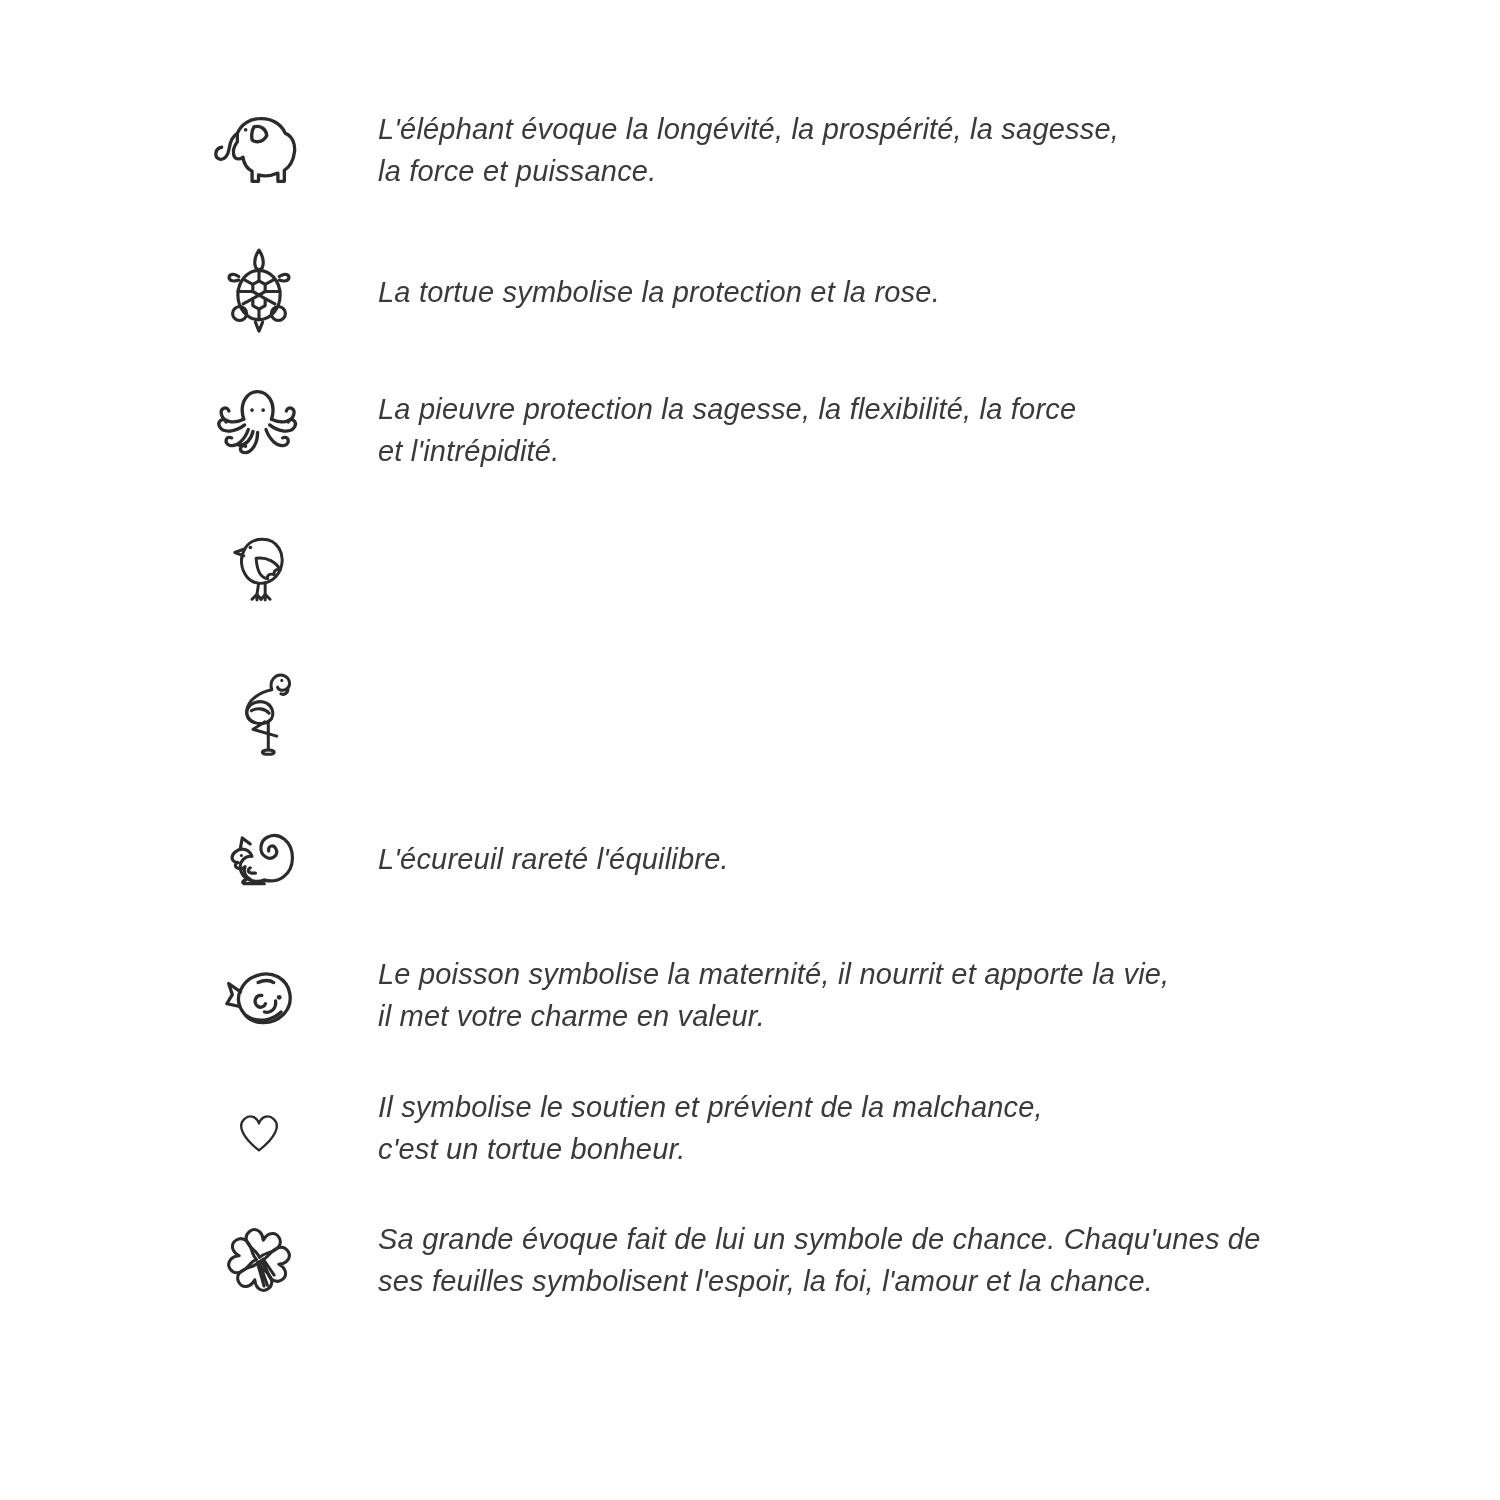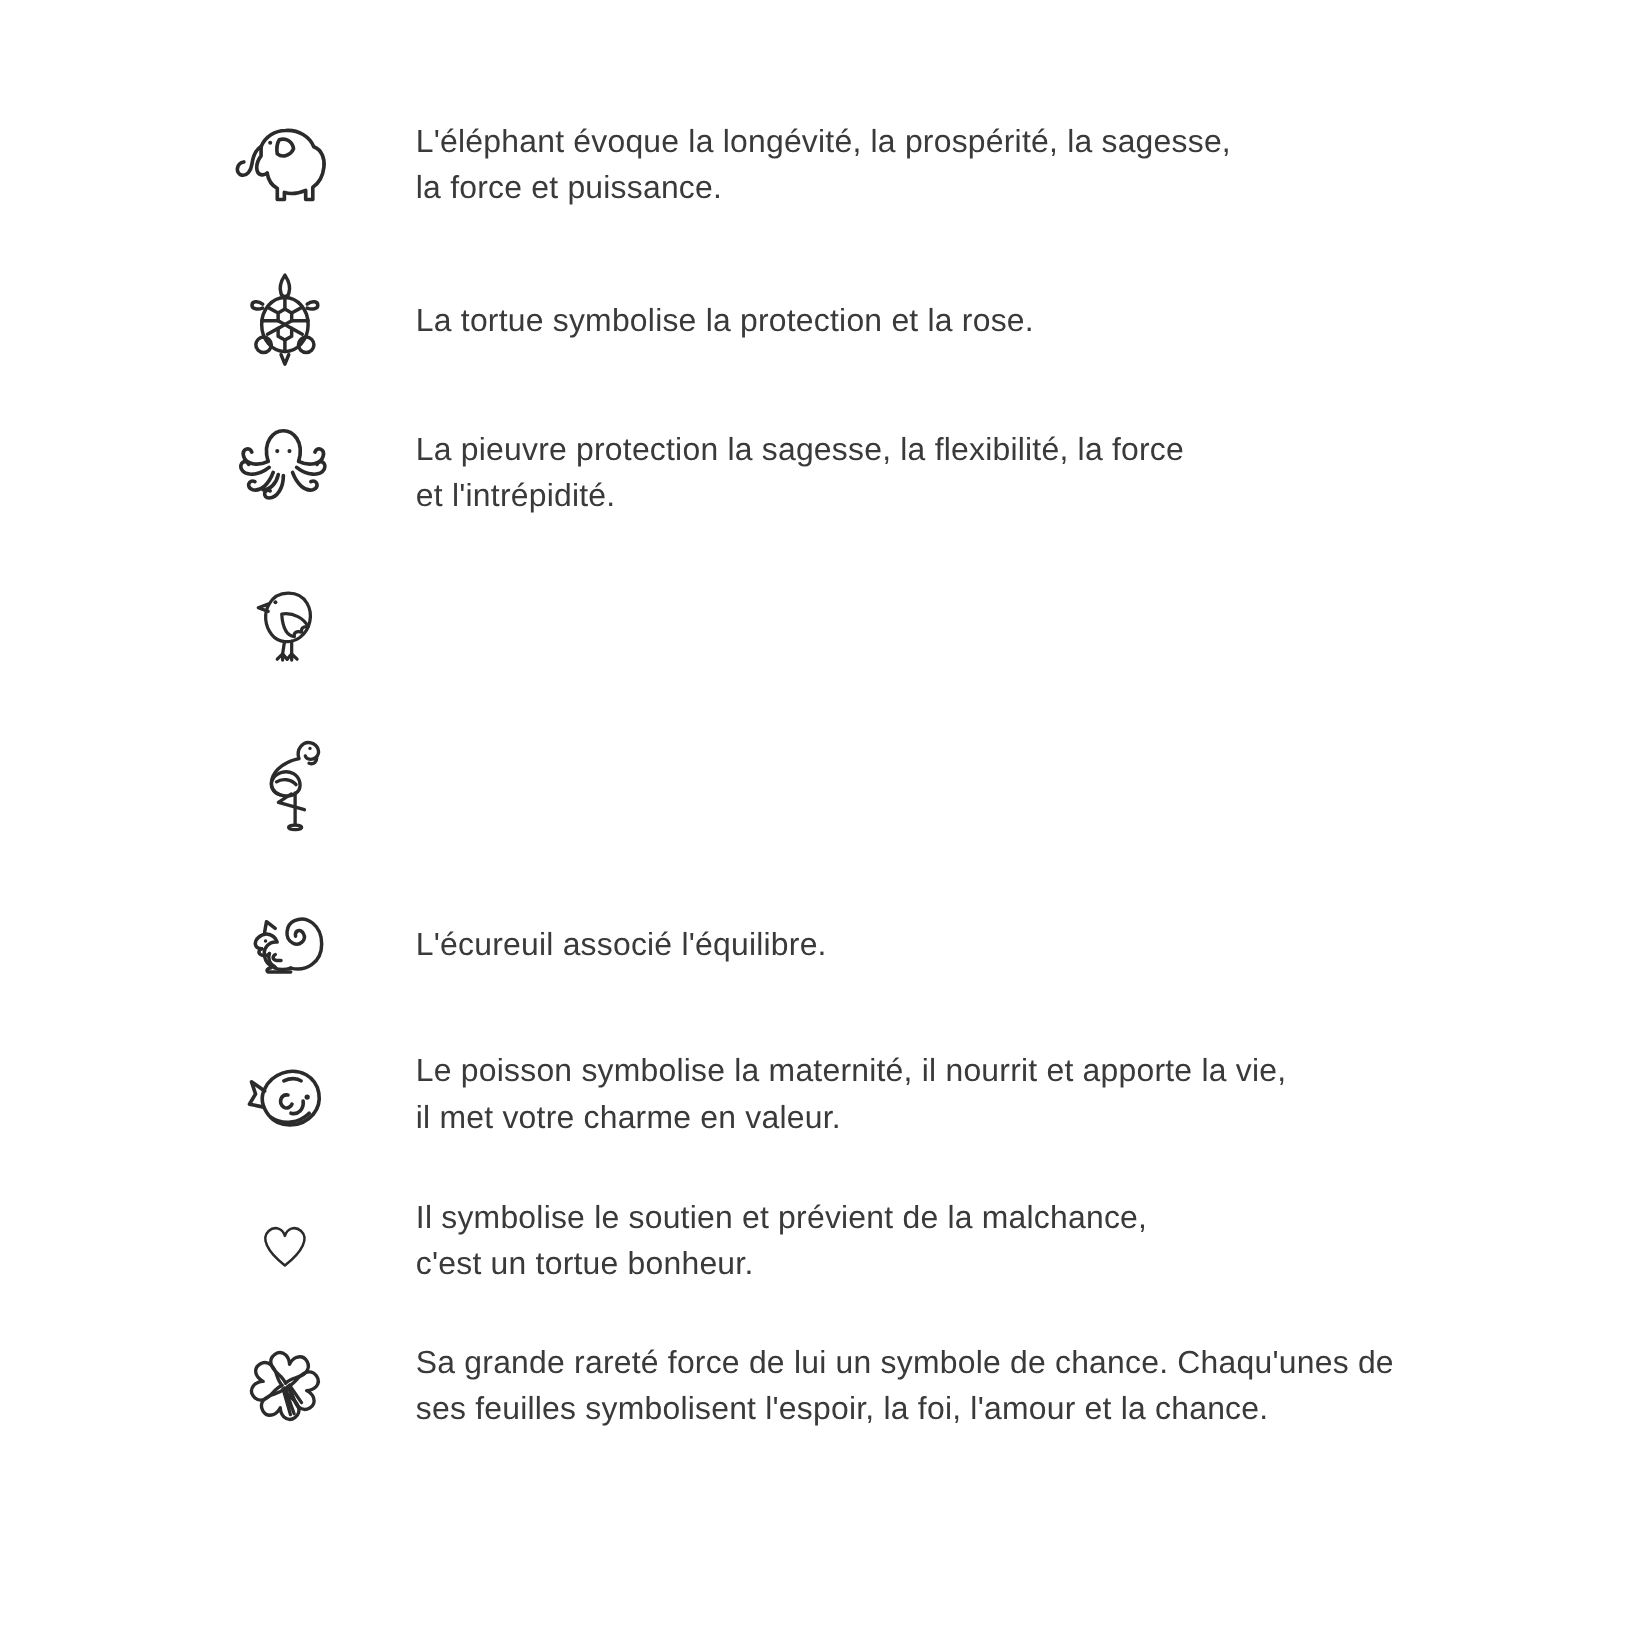--- a/index.html
+++ b/index.html
@@ -15,20 +15,21 @@
   }
   .page{padding:103px 80px 0 196px;}
   .row{display:flex;align-items:center;margin-bottom:47px;}
   .icon-cell{flex:0 0 126px;display:flex;justify-content:center;align-items:center;}
   .desc{
     margin:0 0 0 56px;
     font-size:29px;line-height:42px;
     color:var(--text-color);
     white-space:pre-line;
     letter-spacing:0.2px;
+    font-style:italic;
   }
   .ic path,.ic circle,.ic ellipse,.ic use{
     fill:none;stroke:var(--icon-color);
     stroke-width:3.6;stroke-linecap:round;stroke-linejoin:round;
   }
   .ic .dot{fill:var(--icon-color);stroke:none;}
 </style>
 </head>
 <body>
 
@@ -123,21 +124,21 @@
         <path d="M56 74 C72 78 88 68 88 49 C88 30 73 19 60 25 C51 29 49 43 58 48 C65 52 73 45 69 38 C66 33 60 35 61 41"></path>
         <path d="M56 74 C44 78 31 73 29 62 C27 53 34 46 42 47 C39 39 30 36 23 42 C17 47 19 54 26 54"></path>
         <path d="M26 54 C23 55 22 58 25 60 C28 62 32 61 34 59"></path>
         <path d="M34 59 C32 64 34 70 40 73"></path>
         <path d="M29 37 L31 26 L40 33"></path>
         <circle class="dot" cx="30" cy="46" r="1.8"></circle>
         <path d="M40 60 C37 62 37 65 41 66 L46 66"></path>
         <path d="M35 74 C32 74 30 77 33 78 L56 78"></path>
       </svg>
     </div>
-    <p class="desc">L'écureuil associé l'équilibre.</p>
+    <p class="desc">L'écureuil rareté l'équilibre.</p>
   </div>
 
   <div class="row">
     <div class="icon-cell">
       <svg class="ic" width="92" height="88" viewBox="0 0 100 95">
         <path d="M30 42 C37 27 56 20 71 28 C85 36 88 55 78 67 C66 81 44 81 34 68 C27 59 26 50 30 42 Z"></path>
         <path d="M30 44 L17 35 L21 47 L15 57 L29 60"></path>
         <path d="M49 34 C55 31 62 31 66 34"></path>
         <path d="M53 48 C46 47 43 56 49 60 C52 62 56 60 57 57"></path>
         <path d="M68 54 C69 62 63 68 56 66"></path>
@@ -167,17 +168,17 @@
         </defs>
         <g transform="rotate(12 50 50)">
           <use href="#leaf"></use>
           <use href="#leaf" transform="rotate(90 50 50)"></use>
           <use href="#leaf" transform="rotate(180 50 50)"></use>
           <use href="#leaf" transform="rotate(270 50 50)"></use>
         </g>
         <path d="M50 52 L60 80 M53 51 L65 74 M48 53 L56 81 M55 49 L68 68"></path>
       </svg>
     </div>
-    <p class="desc">Sa grande rareté force de lui un symbole de chance. Chaqu'unes de
+    <p class="desc">Sa grande évoque fait de lui un symbole de chance. Chaqu'unes de
 ses feuilles symbolisent l'espoir, la foi, l'amour et la chance.</p>
   </div>
 
 </div>
 
 </body></html>

